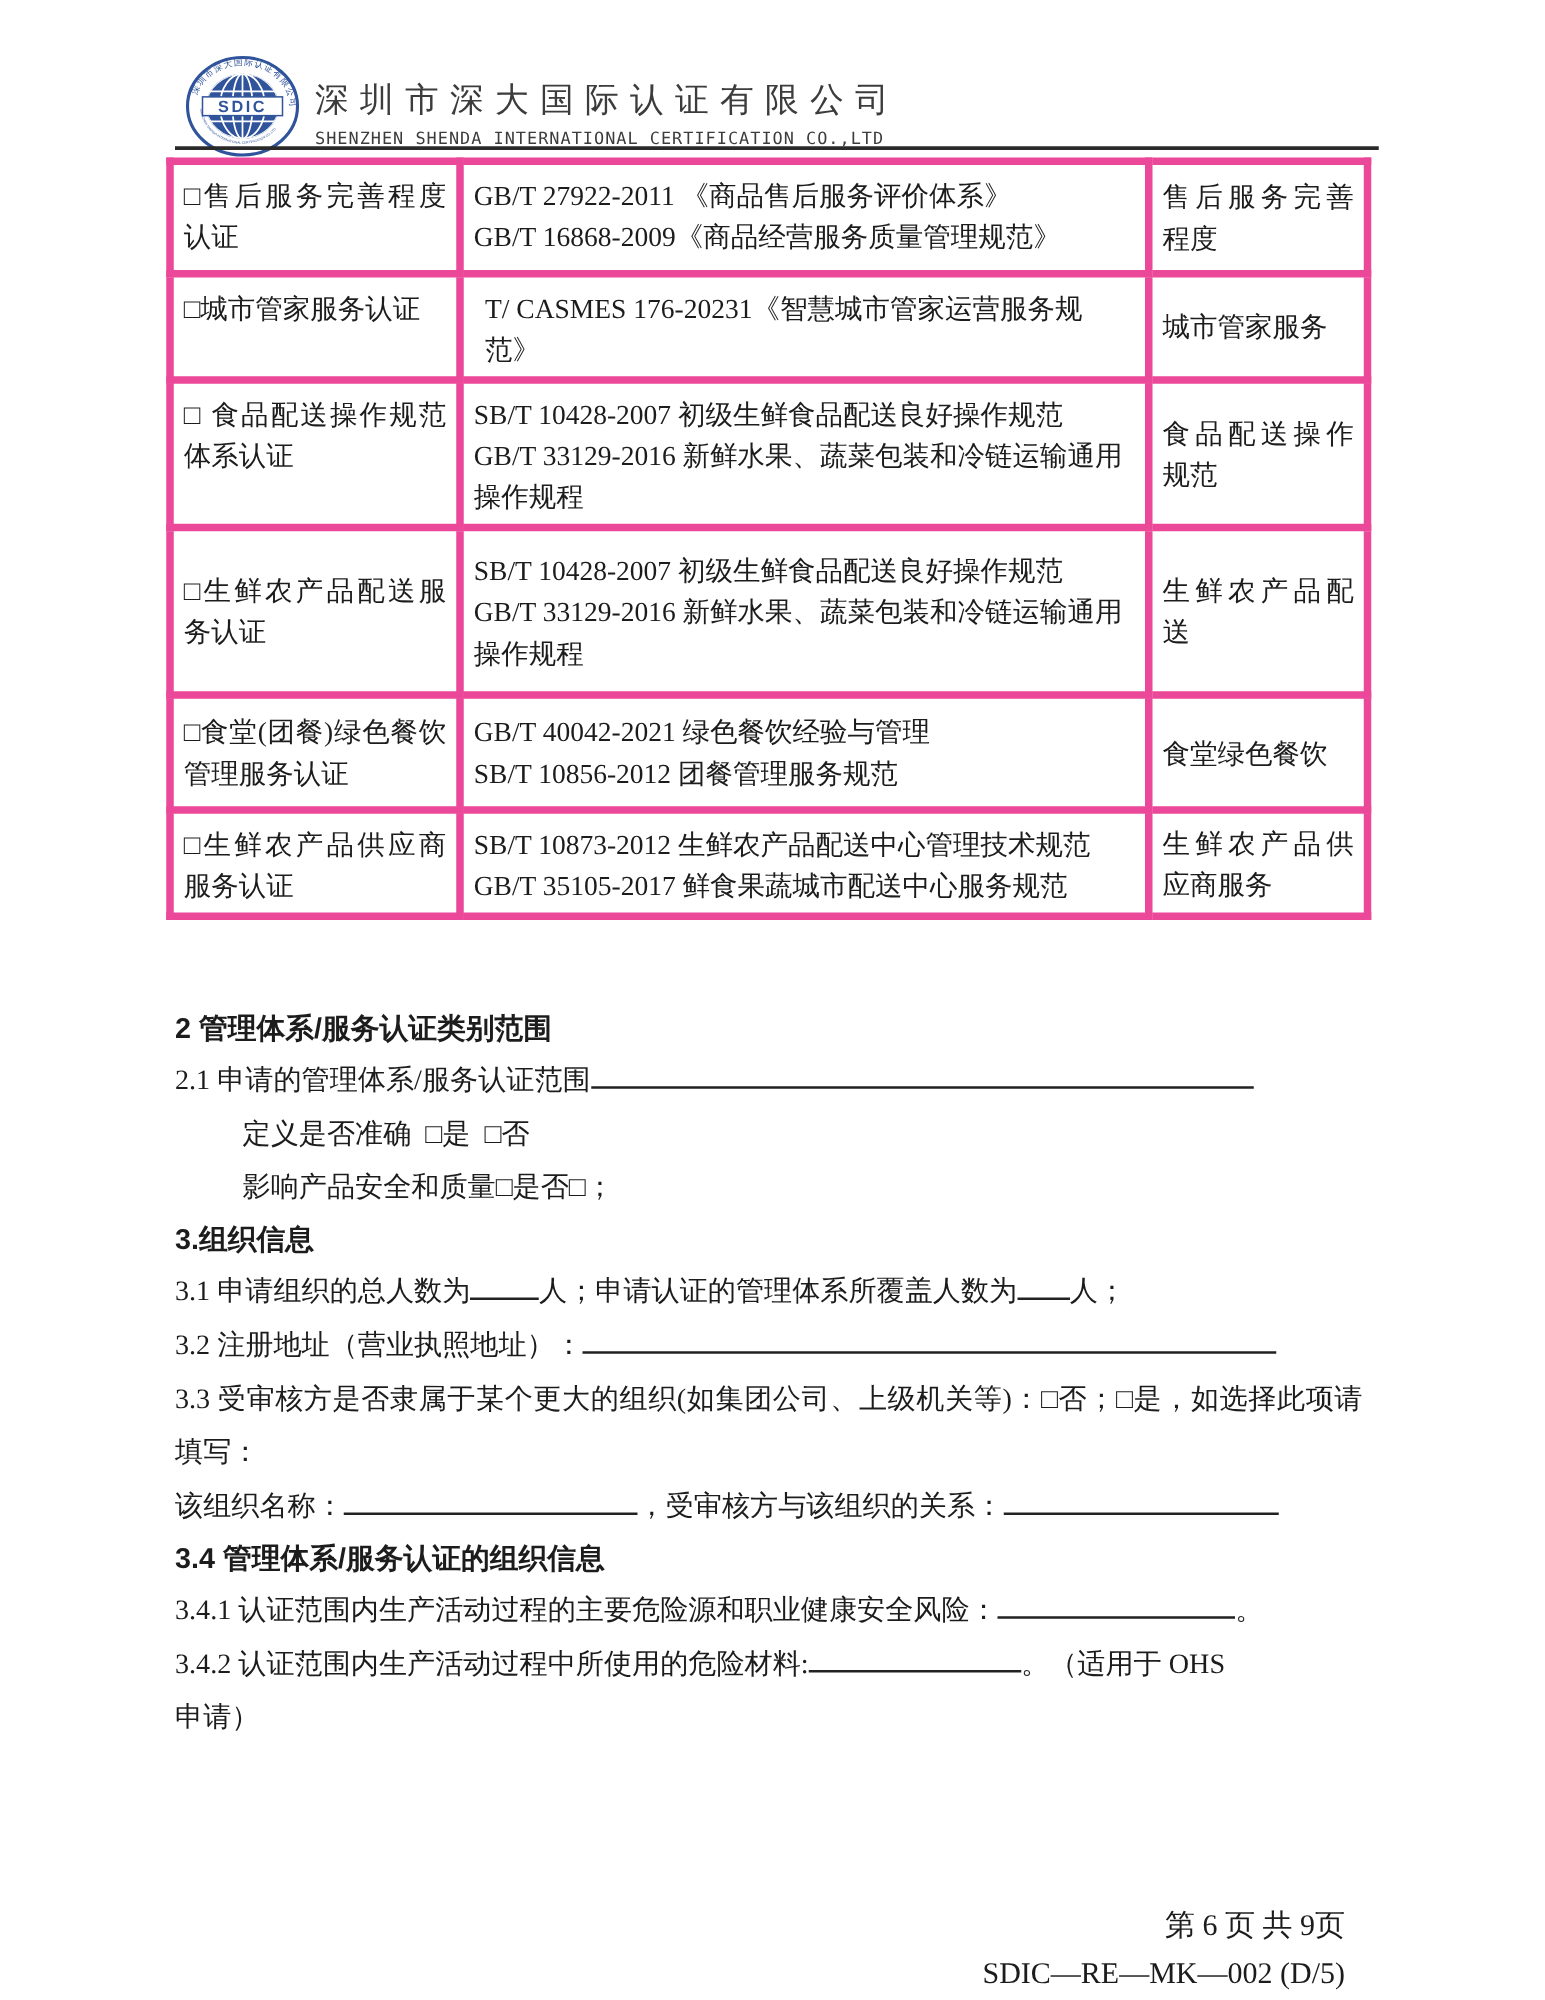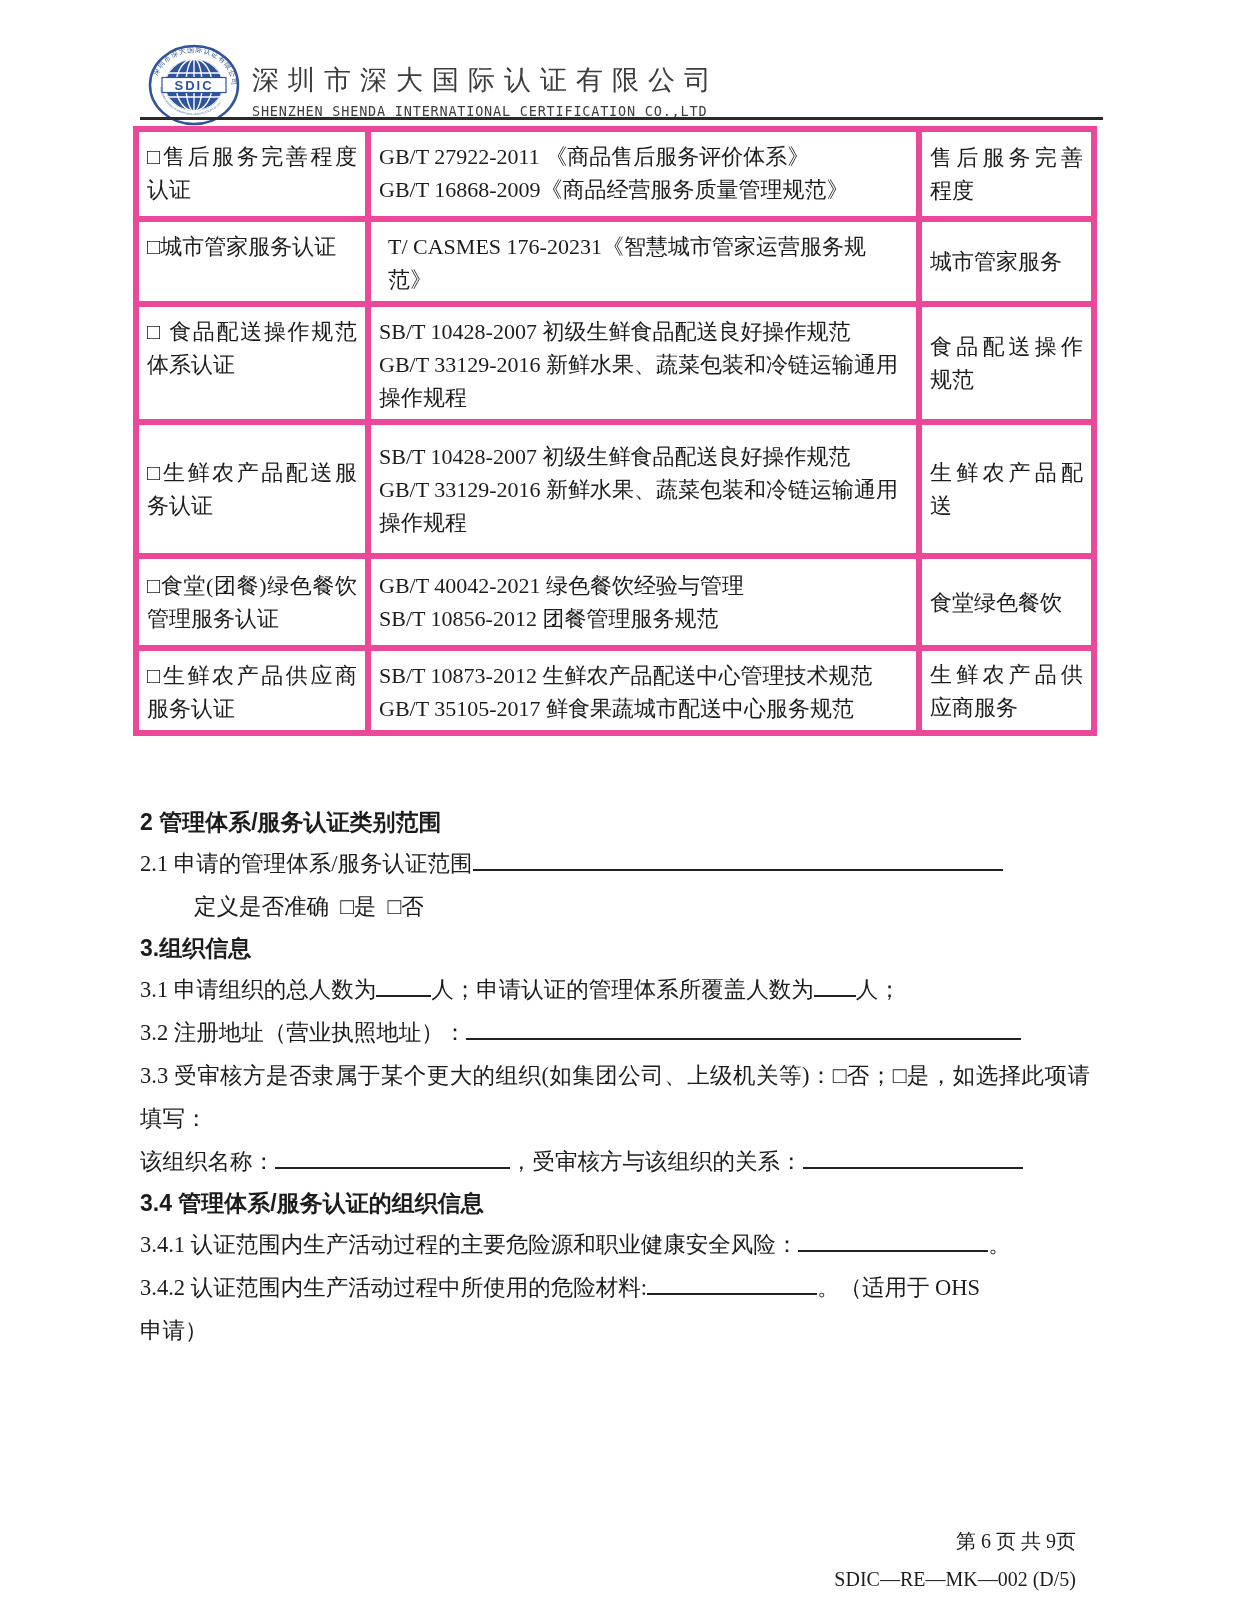--- a/index.html
+++ b/index.html
@@ -55,21 +55,21 @@
   }
   .content p { margin: 0; text-align: justify; }
   .indent { padding-left: 54px; }
   .bl { display: inline-block; border-bottom: 2px solid #222; height: 21px; vertical-align: baseline; }
   .w530 { width: 530px; } .w555 { width: 555px; }
   .w55 { width: 55px; } .w42 { width: 42px; }
   .w235 { width: 235px; } .w220 { width: 220px; }
   .w190 { width: 190px; } .w170 { width: 170px; }
 
   
-  .footer { position: absolute; right: 160px; top: 1522px; text-align: right; font-size: 20px; line-height: 38px; }
+  .footer { position: absolute; right: 160px; top: 1522px; text-align: right; font-size: 24px; line-height: 38px; }
 </style>
 </head>
 <body>
 
 <div class="page">
 
   <div class="header">
     <svg class="logo" viewBox="0 0 92 82">
       <defs>
         <clipPath id="globeClip">
@@ -170,20 +170,23 @@
       <span>2.1 申请的管理体系/服务认证范围</span><span class="bl w530"></span>
     </p>
 
 
     <p class="indent">
       <span>定义是否准确</span>&nbsp;
       <span>□是</span>&nbsp;
       <span>□否</span>
     </p>
 
+    <p class="indent">
+      <span>影响产品安全和质量</span><span>□是</span><span>否□</span><span>；</span>
+    </p>
 
     <p class="h-bold">3.组织信息</p>
 
     <p>
       <span>3.1 申请组织的总人数为</span><span class="bl w55"></span><span>人；申请认证的管理体系所覆盖人数为</span><span class="bl w42"></span><span>人；</span>
     </p>
 
     <p>
       <span>3.2 注册地址（营业执照地址）：</span><span class="bl w555"></span>
     </p>

